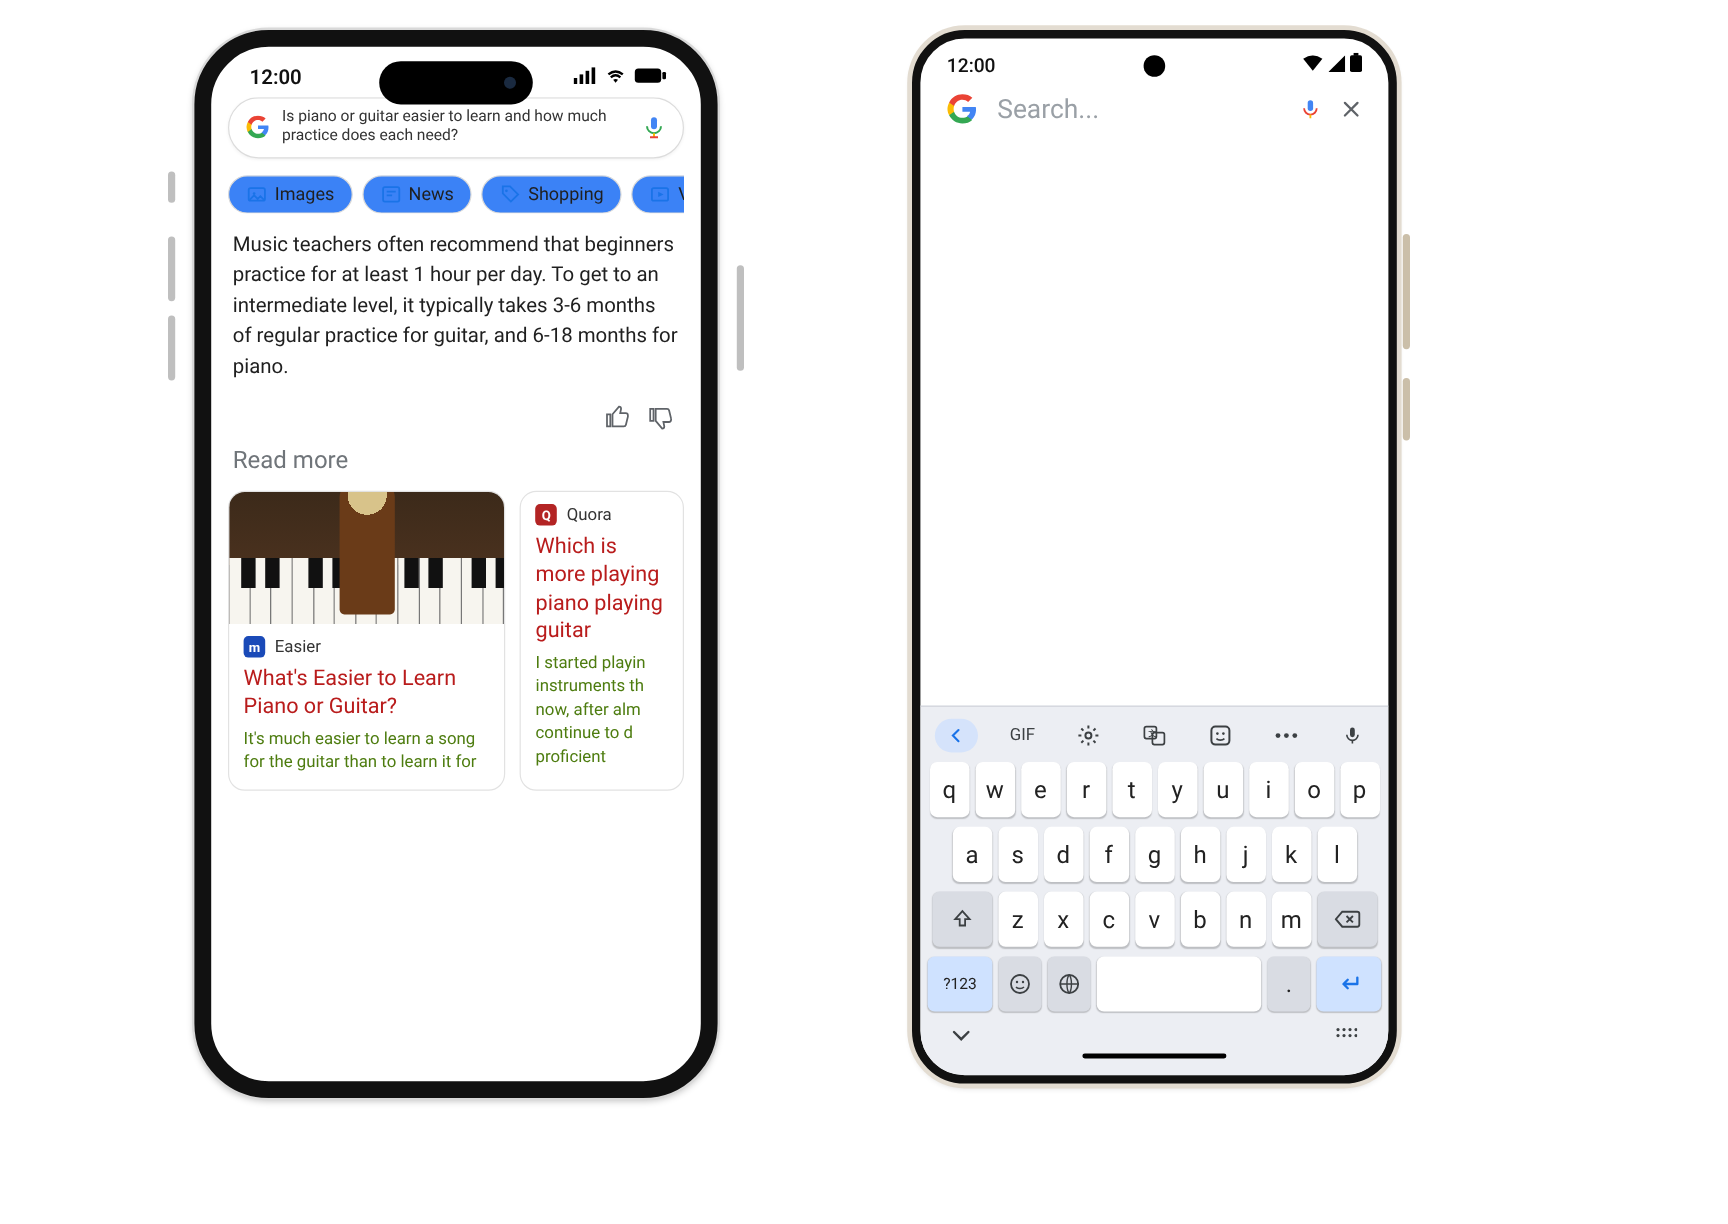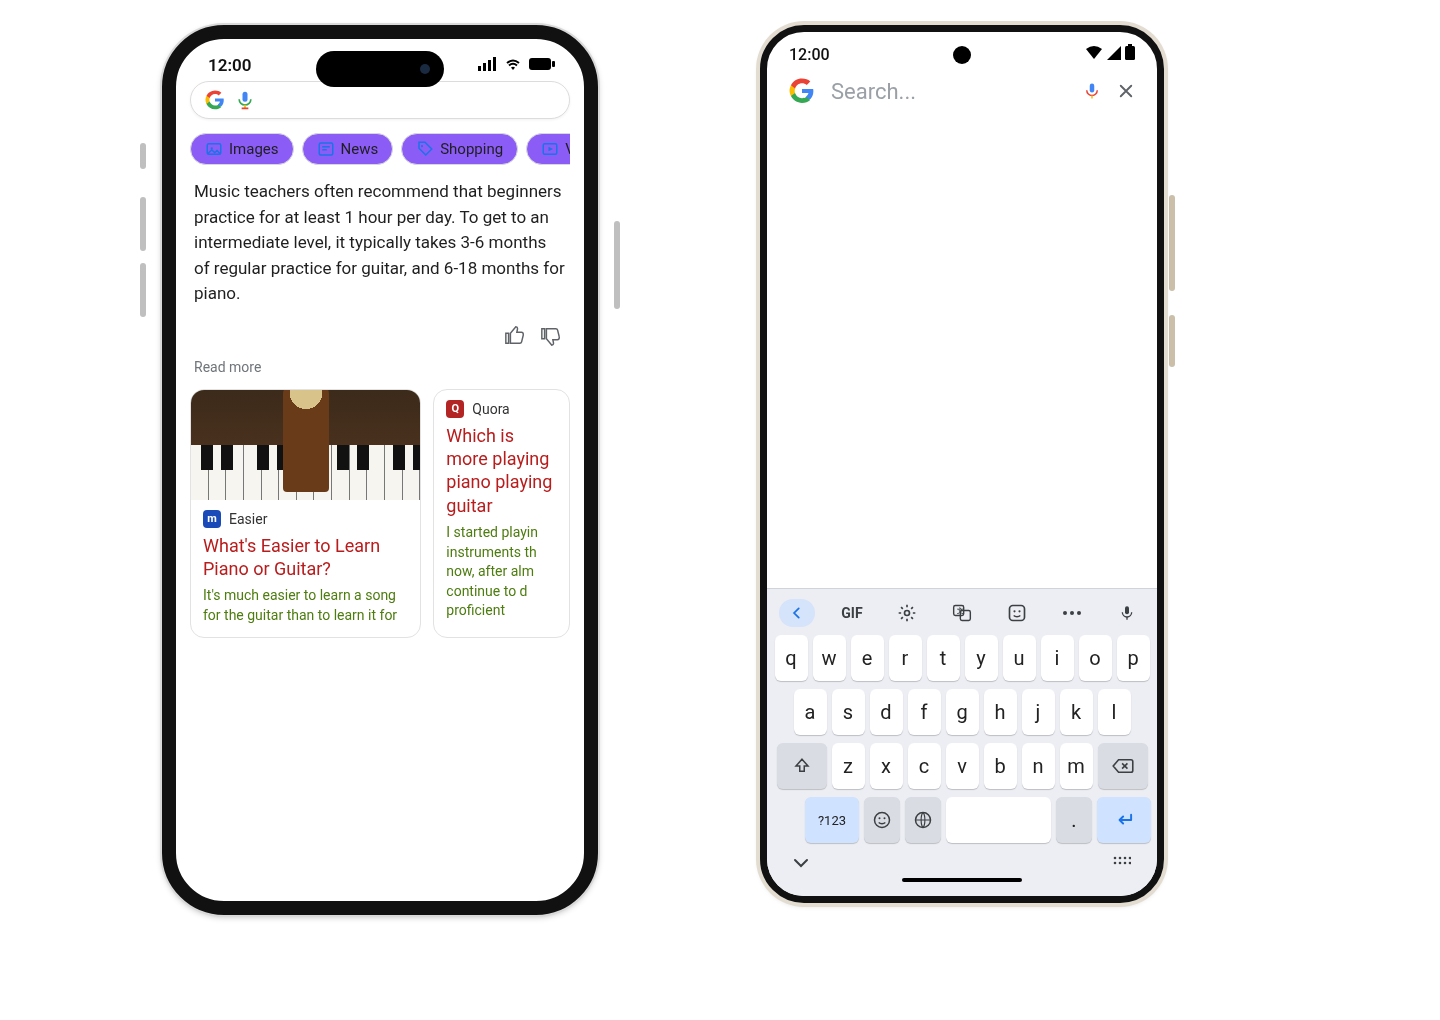--- a/index.html
+++ b/index.html
@@ -51,29 +51,29 @@
   }
   .g-logo { width:20px; height:20px; flex:none; }
   .search-text { font-size:13px; color:#333; line-height:1.25; flex:1; }
   .mic { width:20px; height:20px; flex:none; }
 
   .chips { display:flex; gap:8px; margin:14px 0 10px; overflow:hidden; }
   .chip {
     display:flex; align-items:center; gap:6px;
     border:1px solid #d9d9d9; border-radius:20px;
     padding:6px 14px; font-size:15px; color:#1f1f1f;
-    background:#8b5cf6; white-space:nowrap;
+    background:#3b82f6; white-space:nowrap;
   }
   .chip svg { width:18px; height:18px; }
 
   .answer { padding:4px 4px 0; font-size:17px; line-height:1.5; color:#1f1f1f; }
   .answer p { margin-bottom:18px; }
 
   .feedback-row { display:flex; justify-content:flex-end; gap:14px; padding:0 8px 4px; color:#555; }
-  .readmore { font-size:14px; color:#70757a; padding:4px 4px 14px; }
+  .readmore { font-size:20px; color:#70757a; padding:4px 4px 14px; }
 
   .cards-row { display:flex; gap:12px; }
   .card { border:1px solid #e2e2e2; border-radius:14px; overflow:hidden; background:#fff; display:flex; flex-direction:column; }
   .card .thumb { width:100%; height:110px; position:relative; }
   .piano-thumb { background: linear-gradient(#3c2a1a,#4a311e 55%,#000 55%); position:relative; }
   .piano-keys { position:absolute; bottom:0; left:0; right:0; height:55px; display:flex; }
   .piano-keys span { flex:1; background:#f7f5ef; border-right:1px solid #777; }
   .black-keys { position:absolute; bottom:30px; left:0; right:0; height:25px; }
   .black-keys span{ position:absolute; width:12px; height:25px; background:#111; }
   .guitar-neck { position:absolute; left:50%; top:-6px; transform:translateX(-50%); width:46px; height:108px;
@@ -118,21 +118,21 @@
   .kbd-tool { width:36px; height:28px; display:flex; align-items:center; justify-content:center;
     color:#3c4043; font-weight:600; font-size:14px; }
   .kbd-tool.active { background:#d5e3fb; border-radius:14px; }
 
   .kb-rows { padding:0 6px; }
   .kb-row { display:flex; gap:5px; margin-bottom:8px; justify-content:center; }
   .key { background:#fff; color:#222; width:33px; height:46px; border-radius:6px;
     display:flex; align-items:center; justify-content:center; font-size:20px;
     box-shadow: 0 1px 1px rgba(0,0,0,.2); }
   .key.wide { width:50px; background:#d9dce3; }
-  .kb-bottom { display:flex; gap:5px; padding:0 6px;margin-left:32px; }
+  .kb-bottom { display:flex; gap:5px; padding:0 6px; }
   .key.numsym { background:#cfe2ff; font-size:13px; width:54px; }
   .key.space { flex:1; }
   .key.enter { background:#cfe2ff; width:54px; }
   .key.globe, .key.emoji, .key.dot { width:36px; background:#d9dce3; }
 
   .navbar { display:flex; justify-content:space-between; align-items:center;
     padding:10px 26px 0; color:#3c4043; }
   .nav-pill { width:120px; height:4px; background:#000; border-radius:2px; margin:6px auto 0; }
 </style>
 </head>
@@ -171,20 +171,21 @@
     <div class="ip-content">
       <div class="searchbar">
         <span class="g-logo">
           <svg viewBox="0 0 48 48">
               <path fill="#4285F4" d="M45 24.5c0-1.6-.1-2.8-.4-4H24v7.3h11.9c-.5 2.7-2.1 5-4.6 6.6v5.4h7.4C43 35.6 45 30.5 45 24.5z"></path>
               <path fill="#34A853" d="M24 46c6.2 0 11.4-2 15.2-5.5l-7.4-5.4c-2 1.4-4.7 2.2-7.8 2.2-6 0-11-4-12.8-9.5H3.6v5.6C7.4 41 15 46 24 46z"></path>
               <path fill="#FBBC05" d="M11.2 27.8c-.5-1.4-.7-2.8-.7-4.3s.3-2.9.7-4.3v-5.6H3.6C2 17 1 20.4 1 23.5s1 6.5 2.6 9.9l7.6-5.6z"></path>
               <path fill="#EA4335" d="M24 9.5c3.4 0 6.4 1.2 8.8 3.4l6.5-6.5C35.4 2.7 30.2 1 24 1 15 1 7.4 6 3.6 13.6l7.6 5.6C13 13.5 18 9.5 24 9.5z"></path>
             </svg>
         </span>
+        <span class="search-text">Is piano or guitar easier to learn and how much practice does each need?</span>
         <span class="mic">
           <svg viewBox="0 0 24 24">
               <rect x="9" y="2" width="6" height="12" rx="3" fill="#4285F4"></rect>
               <path d="M5 11a7 7 0 0 0 14 0" stroke="#34A853" stroke-width="2" fill="none"></path>
               <line x1="12" y1="18" x2="12" y2="22" stroke="#FBBC05" stroke-width="2"></line>
               <line x1="8" y1="22" x2="16" y2="22" stroke="#EA4335" stroke-width="2"></line>
             </svg>
         </span>
       </div>
 
@@ -335,21 +336,21 @@
       </span>
     </div>
 
     <div class="kbd">
       <div class="kbd-toolbar">
         <span class="kbd-tool active">
             <svg width="14" height="14" viewBox="0 0 24 24">
               <path d="M15 4l-8 8 8 8" stroke="#1a73e8" stroke-width="3" fill="none" stroke-linecap="round"></path>
             </svg>
           </span>
-        <span class="kbd-tool" style="font-weight:700">GIF</span>
+        <span class="kbd-tool" style="font-weight:400">GIF</span>
         <span class="kbd-tool">
             <svg width="20" height="20" viewBox="0 0 24 24">
               <circle cx="12" cy="12" r="3" fill="none" stroke="#3c4043" stroke-width="2"></circle>
               <path d="M12 2v3M12 19v3M2 12h3M19 12h3M4.9 4.9l2.1 2.1M17 17l2.1 2.1M19.1 4.9L17 7M7 17l-2.1 2.1" stroke="#3c4043" stroke-width="2"></path>
             </svg>
           </span>
         <span class="kbd-tool">
             <svg width="20" height="20" viewBox="0 0 24 24">
               <rect x="2" y="3" width="12" height="12" rx="2" fill="none" stroke="#3c4043" stroke-width="1.7"></rect>
               <rect x="10" y="9" width="12" height="12" rx="2" fill="none" stroke="#3c4043" stroke-width="1.7"></rect>

